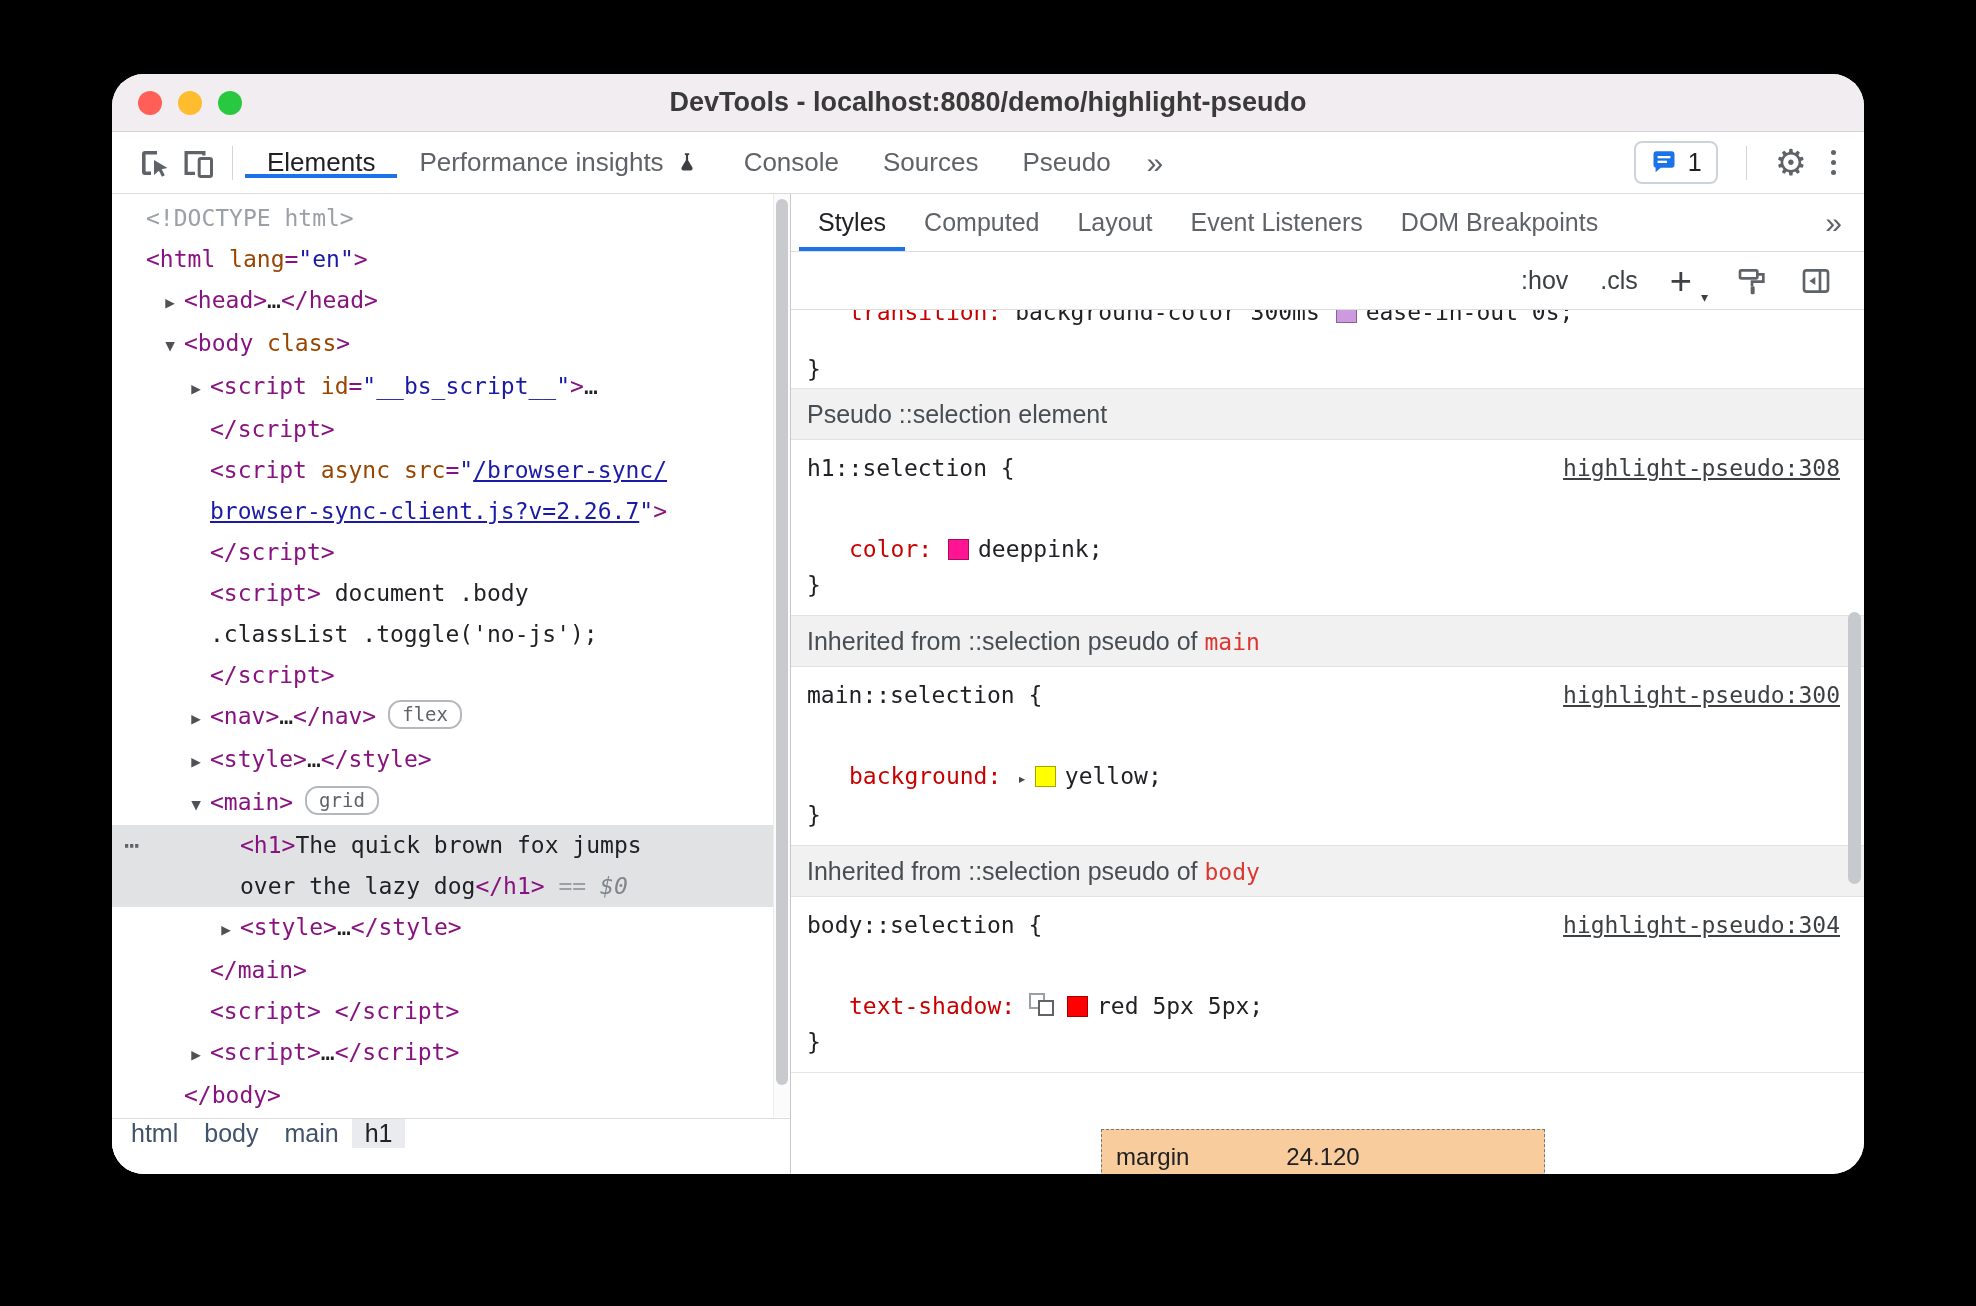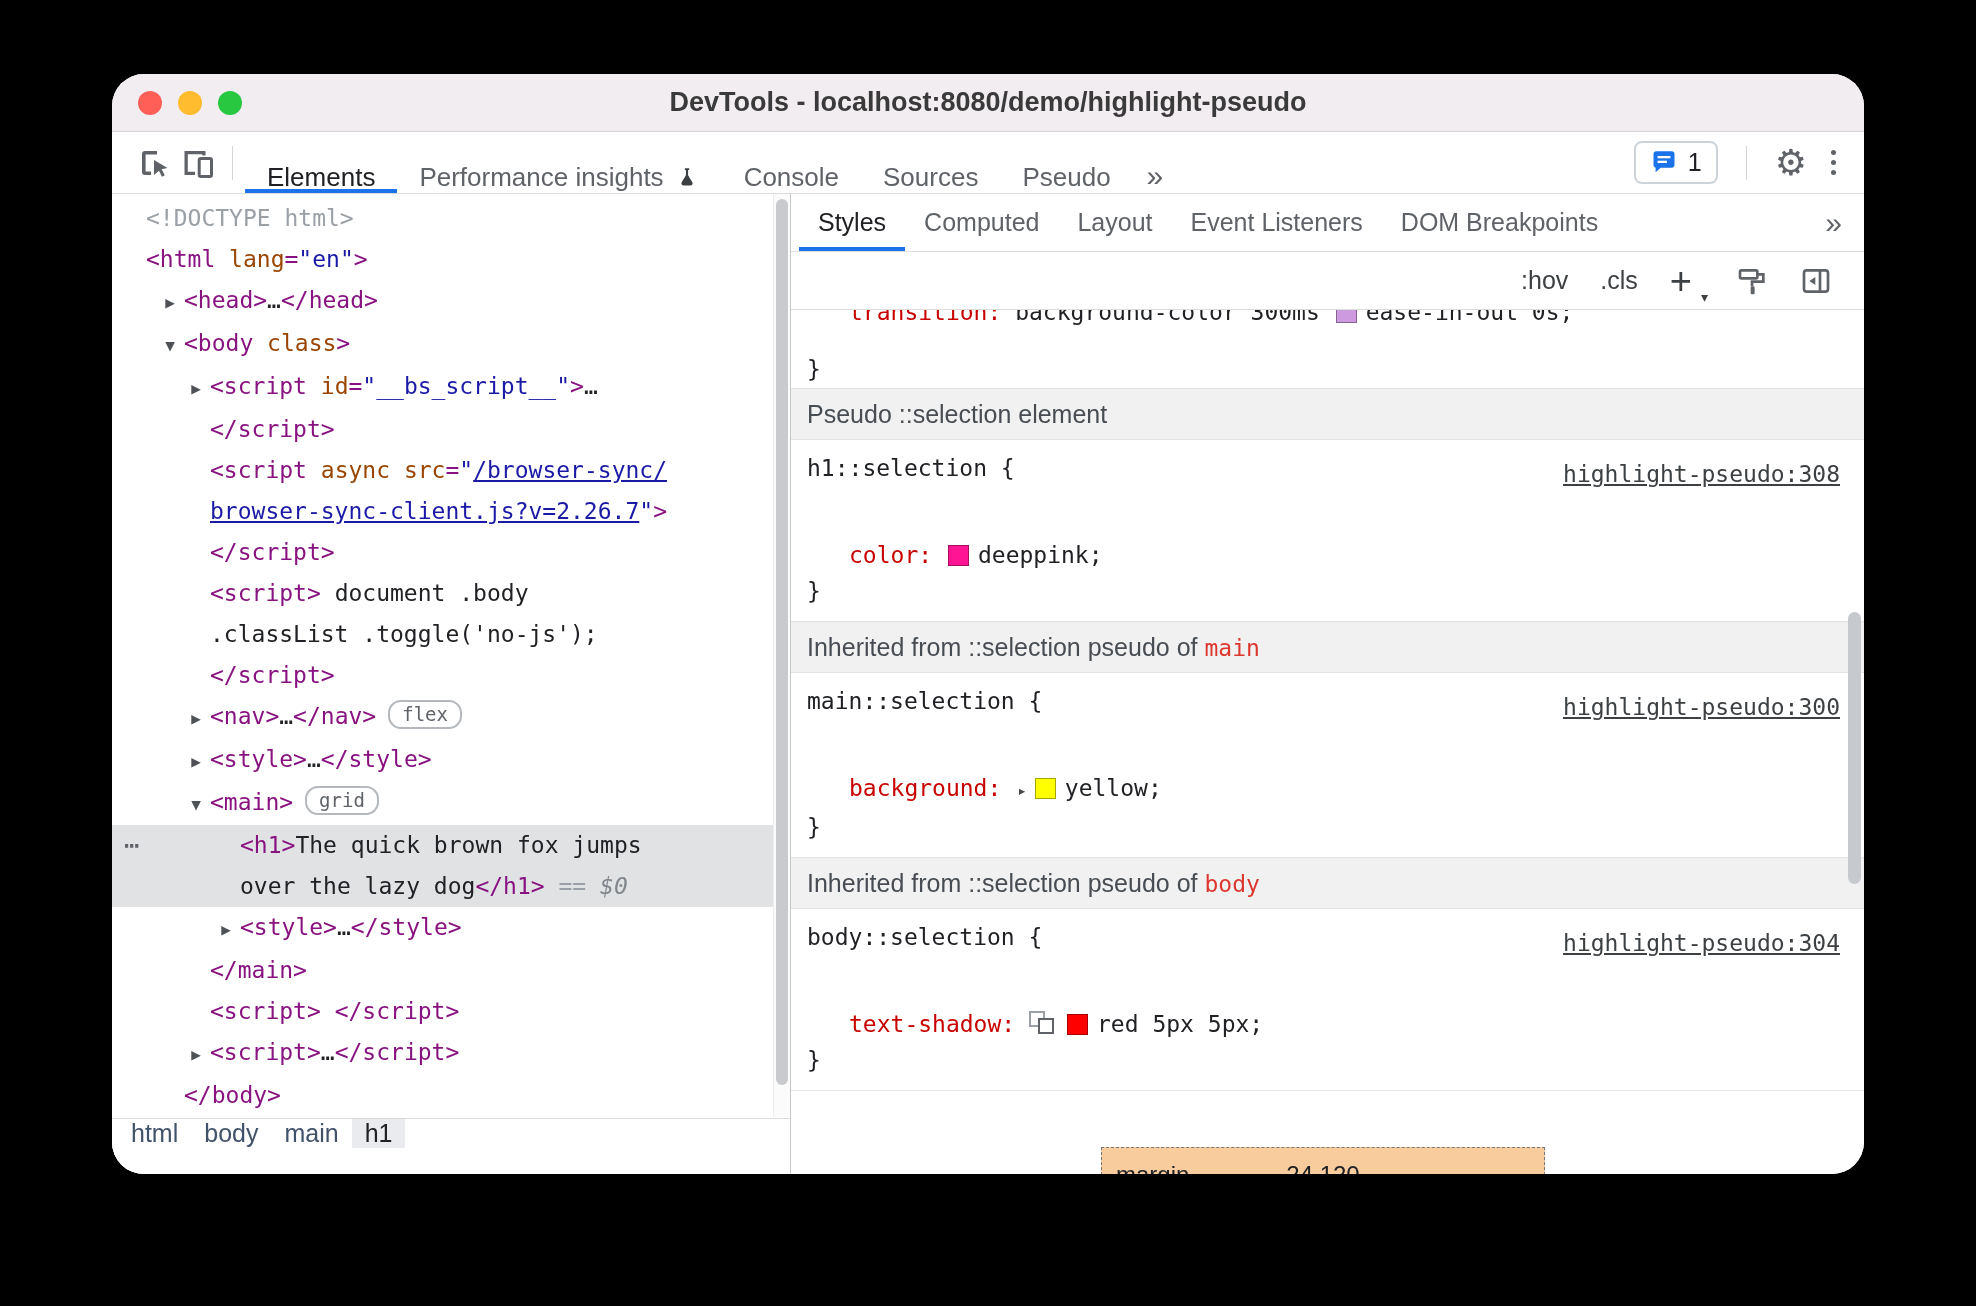--- a/index.html
+++ b/index.html
@@ -13,21 +13,21 @@
   .titlebar{height:58px;background:#f2edf0;border-bottom:1px solid #d9d3d7;display:flex;align-items:center;justify-content:center;position:relative;flex:0 0 auto;}
   .traffic{position:absolute;left:26px;top:17px;display:flex;gap:16px;}
   .traffic span{width:24px;height:24px;border-radius:50%;display:block;}
   .tl-red{background:#ff5f57}.tl-yellow{background:#febc2e}.tl-green{background:#28c840}
   .title{font-size:27px;font-weight:700;color:#3a3a3a;}
 
   
   .toolbar{height:62px;display:flex;align-items:center;padding:0 20px;border-bottom:1px solid #dcdcdc;background:#fff;flex:0 0 auto;}
   .tb-icon{width:44px;height:44px;display:flex;align-items:center;justify-content:center;}
   .tb-sep{width:1px;height:34px;background:#d5d5d5;margin:0 12px;}
-  .tabs{display:flex;height:100%;align-items:flex-end;}
+  .tabs{display:flex;height:100%;align-items:center;}
   .tab{display:flex;align-items:center;gap:10px;padding:0 22px;font-size:26px;color:#5f6368;white-space:nowrap;}
   .tab.active{color:#202124;box-shadow:inset 0 -4px 0 #1a73e8;}
   .chevron{font-size:30px;color:#5f6368;padding:0 14px;display:flex;align-items:center;}
   .tb-right{margin-left:auto;display:flex;align-items:center;gap:16px;}
   .msg-btn{display:flex;align-items:center;gap:10px;border:2px solid #ccd4da;border-radius:8px;padding:5px 14px;}
   .msg-count{font-size:25px;color:#202124;}
   .gear{font-size:36px;color:#5f6368;line-height:1;}
   .kebab{display:flex;flex-direction:column;gap:5px;padding:8px;}
   .kebab i{width:5px;height:5px;border-radius:50%;background:#5f6368;display:block;}
 
@@ -73,21 +73,21 @@
 
   .styles-area{flex:1;overflow:hidden;position:relative;font-family:"DejaVu Sans Mono",monospace;font-size:23px;color:#202124;}
   .clip{height:40px;overflow:hidden;}
   .clip-inner{margin-top:-16px;padding-left:58px;line-height:36px;white-space:pre;}
   .brace-row{height:38px;line-height:38px;padding-left:16px;}
   .sec-header{height:52px;line-height:50px;background:#f1f1f1;border-top:1px solid #e2e2e2;border-bottom:1px solid #e2e2e2;padding-left:16px;font-family:"Liberation Sans",sans-serif;font-size:25px;color:#474d53;}
   .sec-header .em{font-family:"DejaVu Sans Mono",monospace;color:#dc362e;font-size:23px;}
   .rule{padding:10px 24px 12px 16px;background:#fff;}
   .rule:last-of-type{border-bottom:1px solid #e6e6e6;}
   .rule-head{display:flex;line-height:36px;}
-  .rule-link{margin-left:auto;color:#3c4043;text-decoration:underline;white-space:nowrap;margin-top:6px;}
+  .rule-link{margin-left:auto;color:#3c4043;text-decoration:underline;white-space:nowrap;}
   .decl{padding-left:42px;line-height:36px;white-space:pre;margin-top:45px;}
   .prop{color:#c80000;text-align:right;}
   .val-text{color:#202124;}
   .swatch{display:inline-block;width:21px;height:21px;border:1px solid rgba(0,0,0,.35);vertical-align:-3px;margin:0 9px 0 2px;}
   .expand-tri{display:inline-block;margin:0 6px 0 2px;color:#474747;font-size:16px;}
   .shadow-ic{position:relative;display:inline-block;width:28px;height:25px;margin-right:8px;vertical-align:-4px;}
   .shadow-ic .sq1{position:absolute;left:0;top:0;width:16px;height:16px;border:2px solid #9aa0a6;background:#fff;display:block;}
   .shadow-ic .sq2{position:absolute;left:9px;top:7px;width:16px;height:16px;border:2px solid #5f6368;background:#fff;display:block;}
   .rule-close{line-height:36px;}
 

